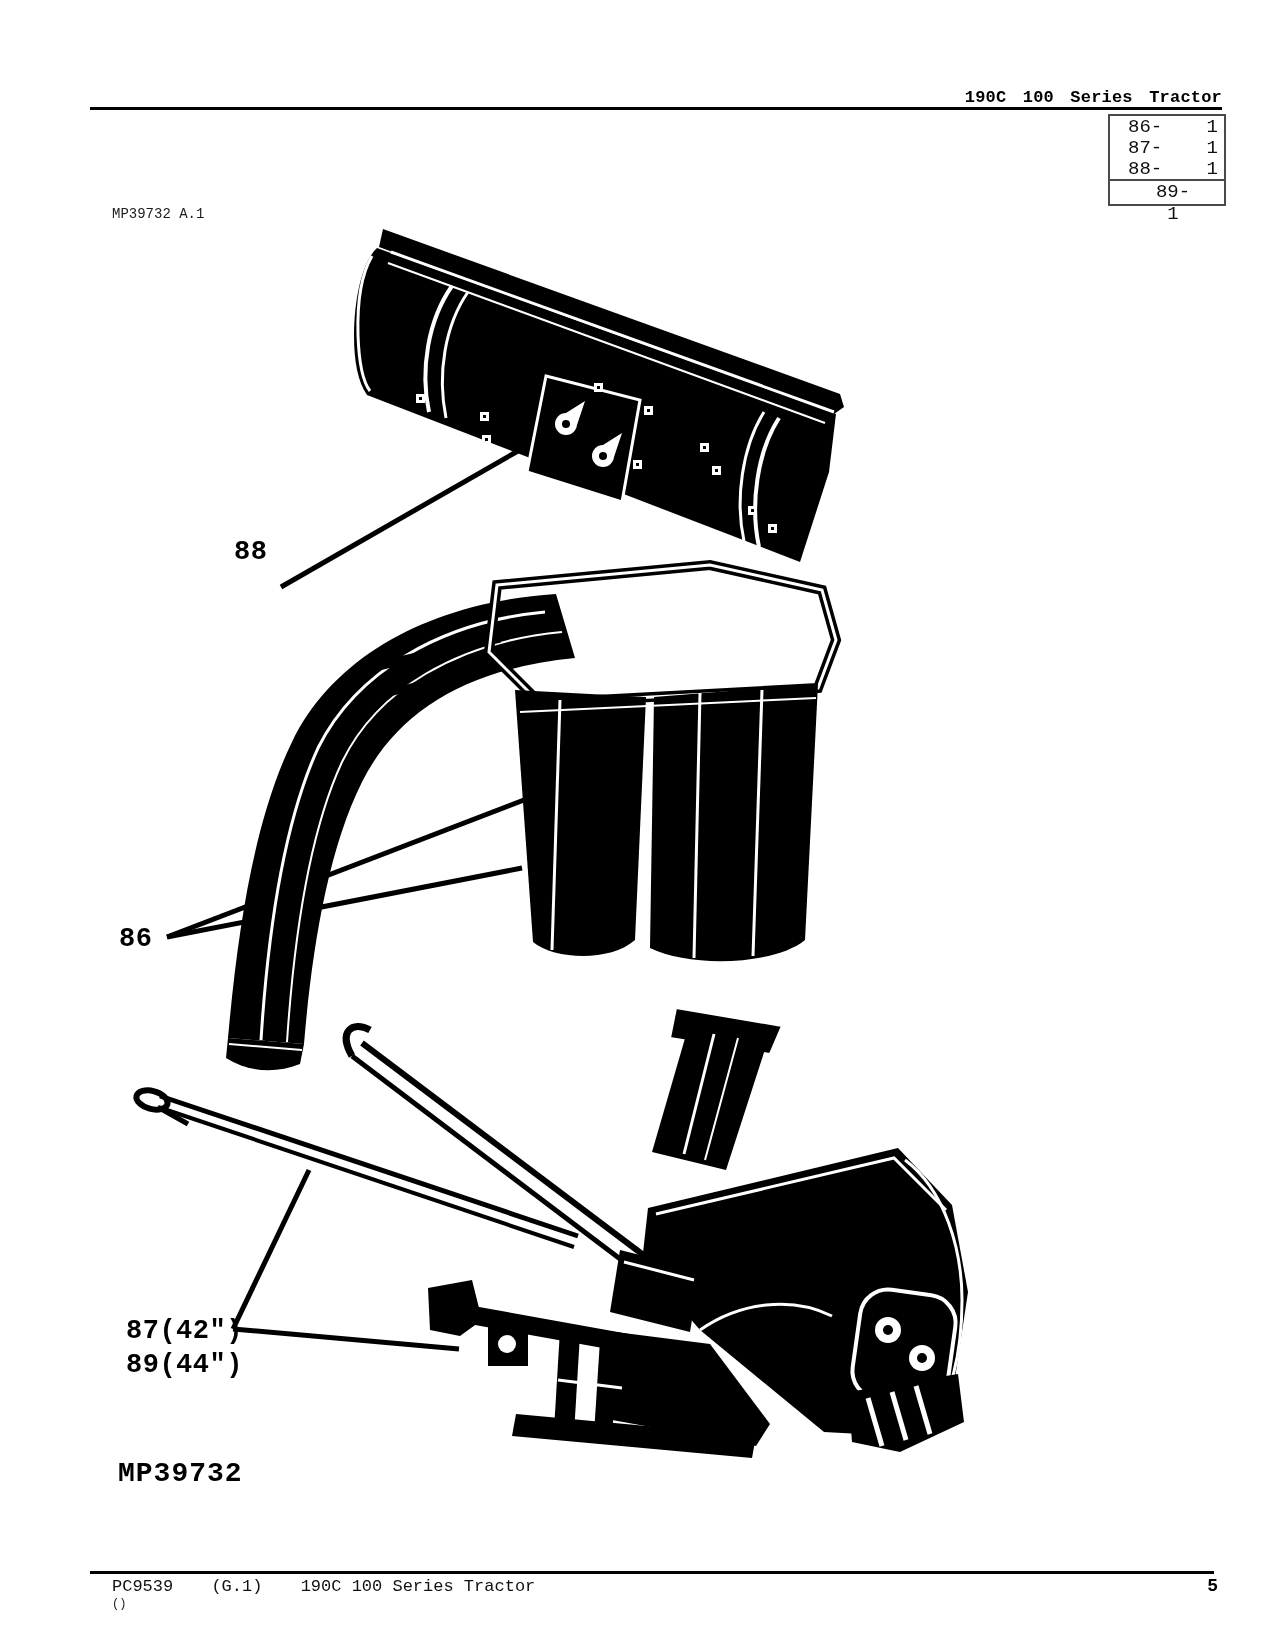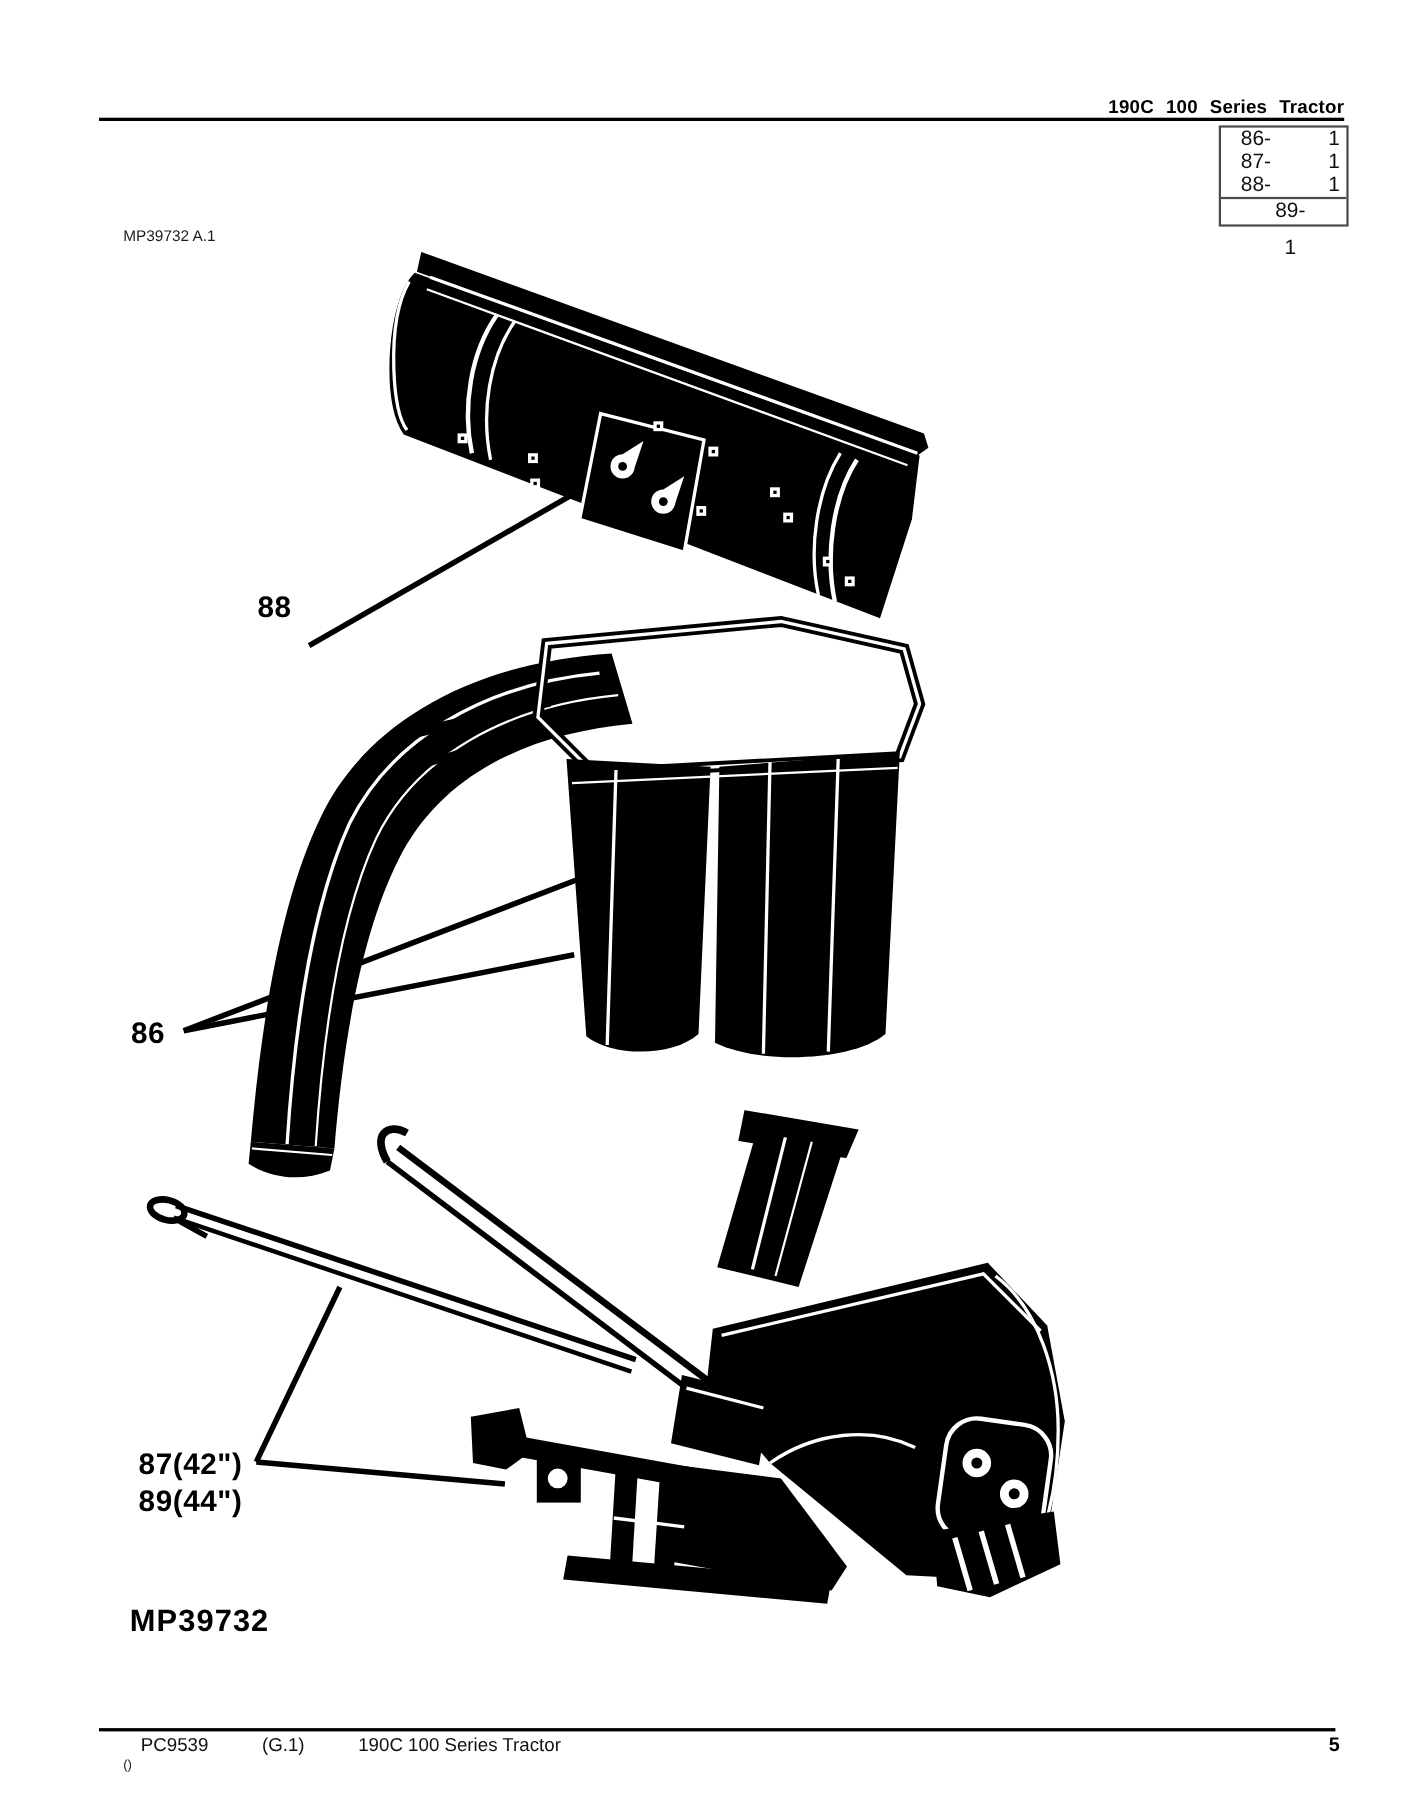--- a/index.html
+++ b/index.html
@@ -1,49 +1,49 @@
 <!DOCTYPE html>
 <html><head>
 <meta charset="utf-8">
 <style>
   html,body{margin:0;padding:0;background:#fff;}
   .page{
     position:relative;width:1275px;height:1630px;background:#ffffff;
-    font-family:Liberation Sans, sans-serif;color:#000;overflow:hidden;
+    font-family:Liberation Mono, monospace;color:#000;overflow:hidden;
   }
   
   .header-title{
     position:absolute;top:88px;left:0;width:1222px;text-align:right;
     font-size:17px;font-weight:700;word-spacing:6px;letter-spacing:.2px;
   }
   .header-rule{position:absolute;left:90px;top:107px;width:1132px;height:3px;background:#000;}
   
   .title-block{position:absolute;left:112px;top:111px;font-size:15px;font-weight:700;line-height:16.5px;}
   .figure-ref{position:absolute;left:112px;top:206px;font-size:14px;font-weight:400;color:#1c1c1c;text-align:center;}
   
   .index-table{
     position:absolute;left:1108px;top:114px;width:114px;
     border:2px solid #4a4a4a;background:#fff;font-size:19px;color:#101010;
   }
-  .index-row{display:flex;justify-content:space-between;align-items:center;height:21px;padding:0 6px 0 18px;gap:12px;}
+  .index-row{display:flex;justify-content:space-between;align-items:center;height:21px;padding:0 6px 0 18px;}
   .index-row.last{border-top:2px solid #4a4a4a;height:23px;flex-direction:column;}
   .index-page{text-align:right;}
   
   .art{position:absolute;left:0;top:0;width:1275px;height:1650px;}
   
   .callout{position:absolute;font-weight:700;font-size:27px;letter-spacing:.5px;color:#000;}
   .callout-88{left:234px;top:537px;}
   .callout-86{left:119px;top:924px;}
   .callout-87{left:126px;top:1316px;}
   .callout-89{left:126px;top:1350px;}
   .figure-id{position:absolute;left:118px;top:1458px;font-size:28px;font-weight:700;letter-spacing:1px;}
   
   .footer-rule{position:absolute;left:90px;top:1571px;width:1124px;height:3px;background:#000;}
   .footer-line{position:absolute;left:112px;top:1577px;font-size:17px;font-weight:400;color:#111;}
-  .footer-line span{margin-right:28px;margin-left:16px;}
+  .footer-line span{margin-right:28px;}
   .footer-line span:last-child{margin-right:0;}
   .footer-sub{position:absolute;left:112px;top:1597px;font-size:12px;color:#222;}
   .page-number{position:absolute;left:0;top:1576px;width:1218px;text-align:right;font-size:18px;font-weight:700;}
 </style>
 </head>
 <body>
 
 <div class="page">
 
   <div class="header-title">190C 100 Series Tractor</div>

